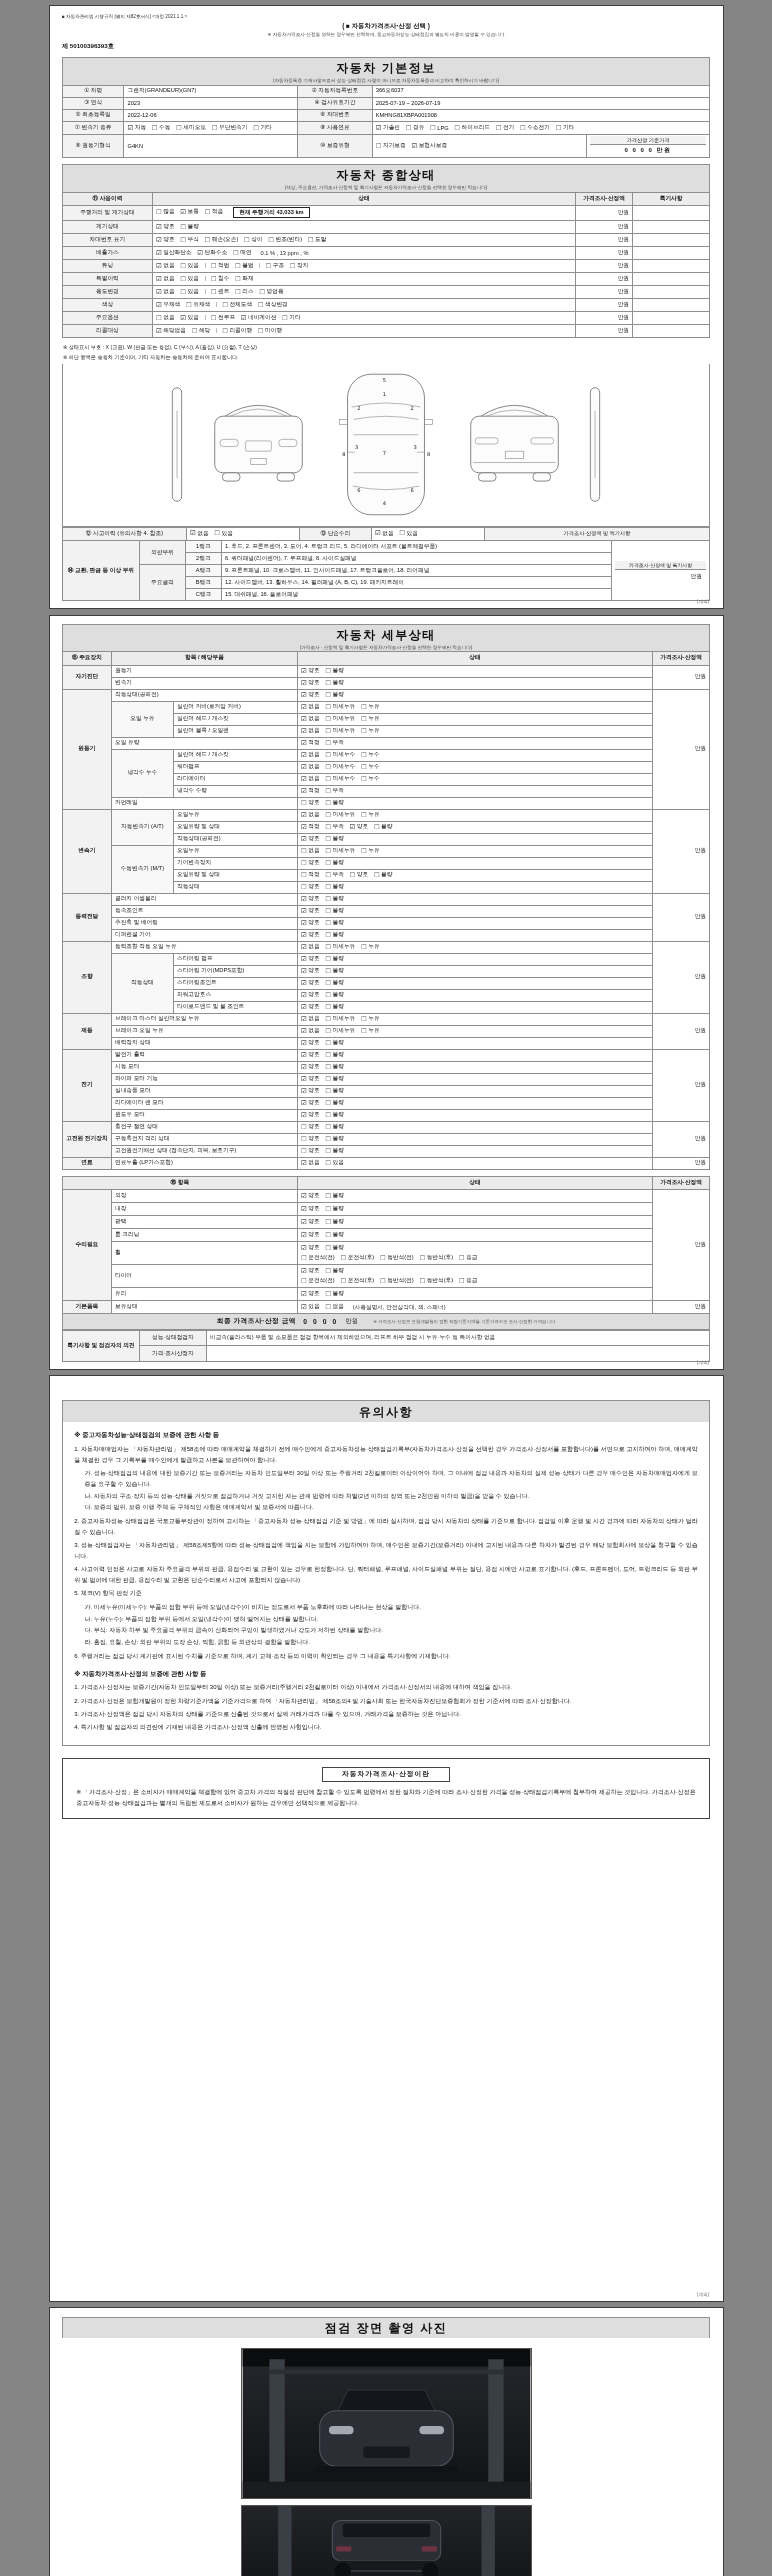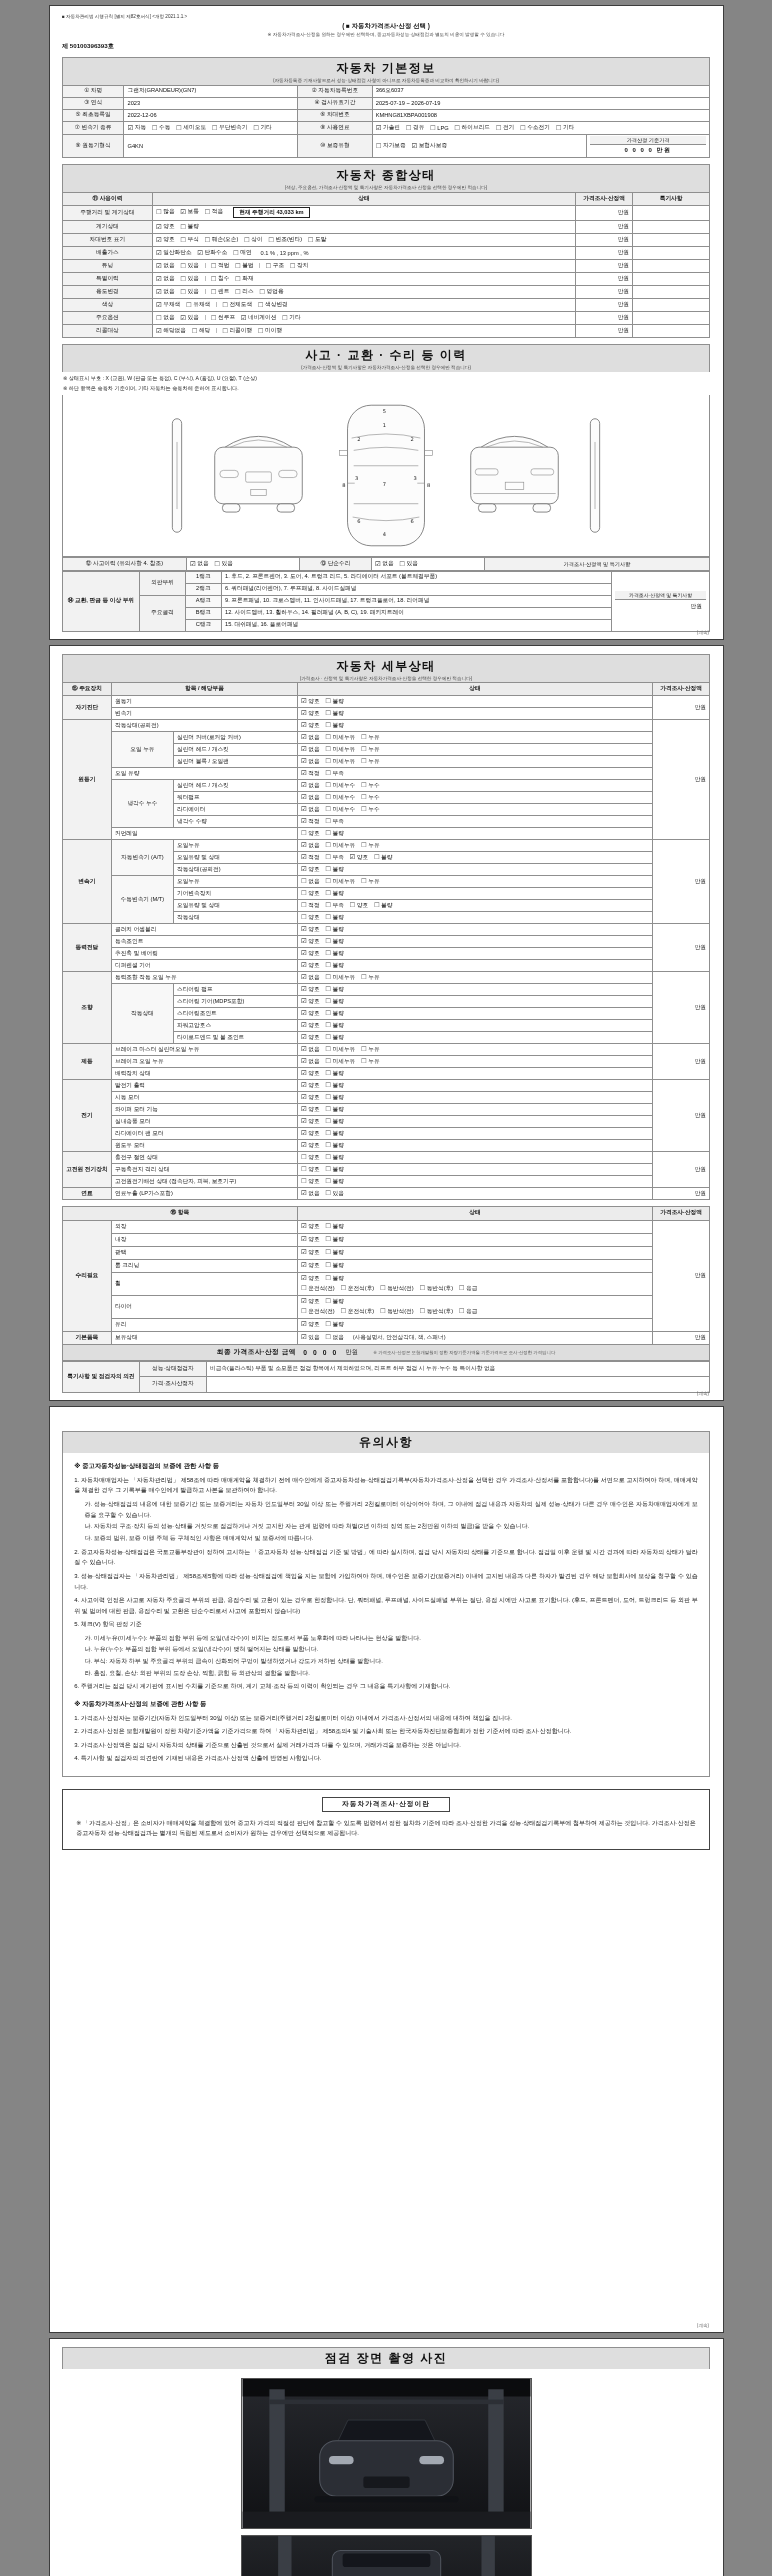--- a/index.html
+++ b/index.html
@@ -420,24 +420,20 @@
                 <span class="ot">미이행</span>
               </span></td>
             <td class="price">만원</td>
             <td class="note-cell"></td>
           </tr>
         </tbody>
     </table>
   </div>
 
   <div class="sec">
-    <div class="sec-bar">
-      <span class="sec-title">사고 · 교환 · 수리 등 이력</span>
-      <span class="sec-note">(가격조사·산정액 및 특기사항은 자동차가격조사·산정을 선택한 경우에만 적습니다)</span>
-    </div>
     <div class="legend">※ 상태표시 부호 :  X (교환),  W (판금 또는 용접),  C (부식),  A (흠집),  U (요철),  T (손상)</div>
     <div class="legend" style="margin-bottom:3.1px;">※ 하단 항목은 승용차 기준이며, 기타 자동차는 승용차에 준하여 표시합니다.</div>
 
     <div class="figs">
 
       <svg width="24" height="129" viewBox="0 0 46 250">
         <rect class="fig-stroke" x="14" y="15" width="18" height="220" rx="9"></rect>
         <line class="fig-line" x1="23" y1="60" x2="23" y2="190"></line>
       </svg>
 

